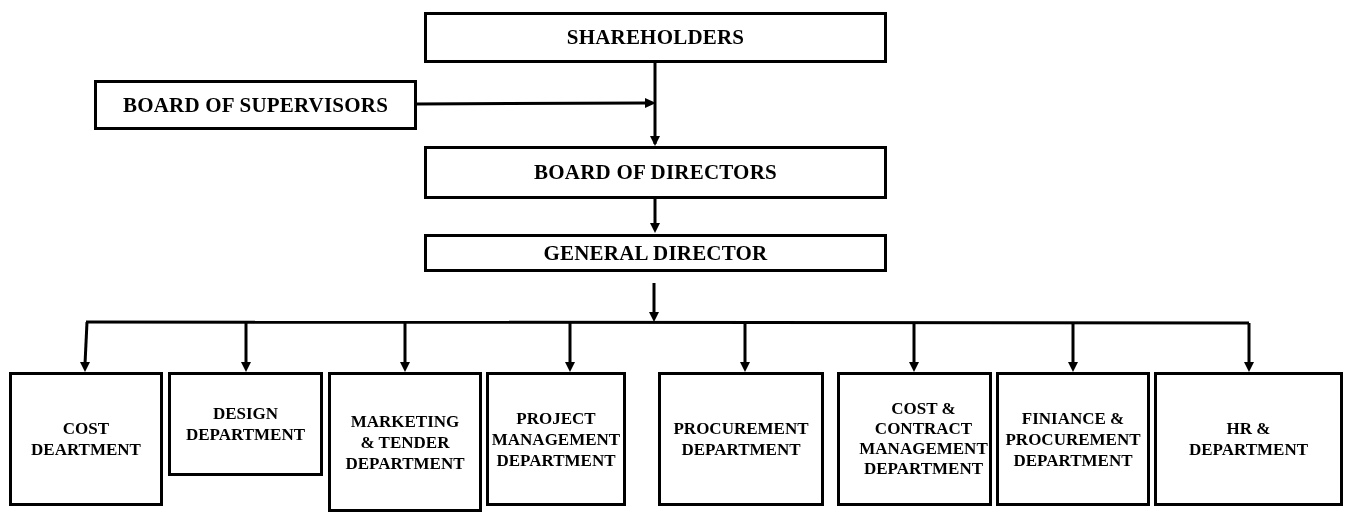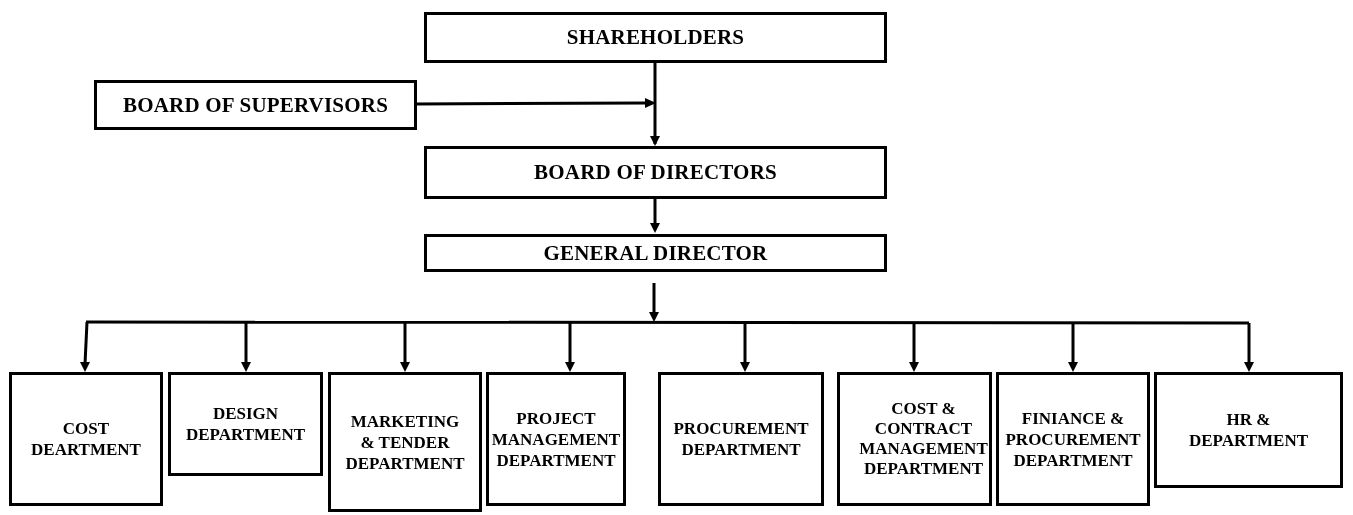--- a/index.html
+++ b/index.html
@@ -157,18 +157,18 @@
 </div>
 
 <div class="box dept-box" style="left:996px; top:372px; width:154px; height:134px;">
   <div>
     <span class="dept-label">FINIANCE &amp;</span>
     <span class="dept-label">PROCUREMENT</span>
     <span class="dept-label">DEPARTMENT</span>
   </div>
 </div>
 
-<div class="box dept-box" style="left:1154px; top:372px; width:189px; height:116px;">
+<div class="box dept-box" style="left:1154px; top:372px; width:189px; height:134px;">
   <div>
     <span class="dept-label">HR &amp;</span>
     <span class="dept-label">DEPARTMENT</span>
   </div>
 </div>
 
 </body></html>

